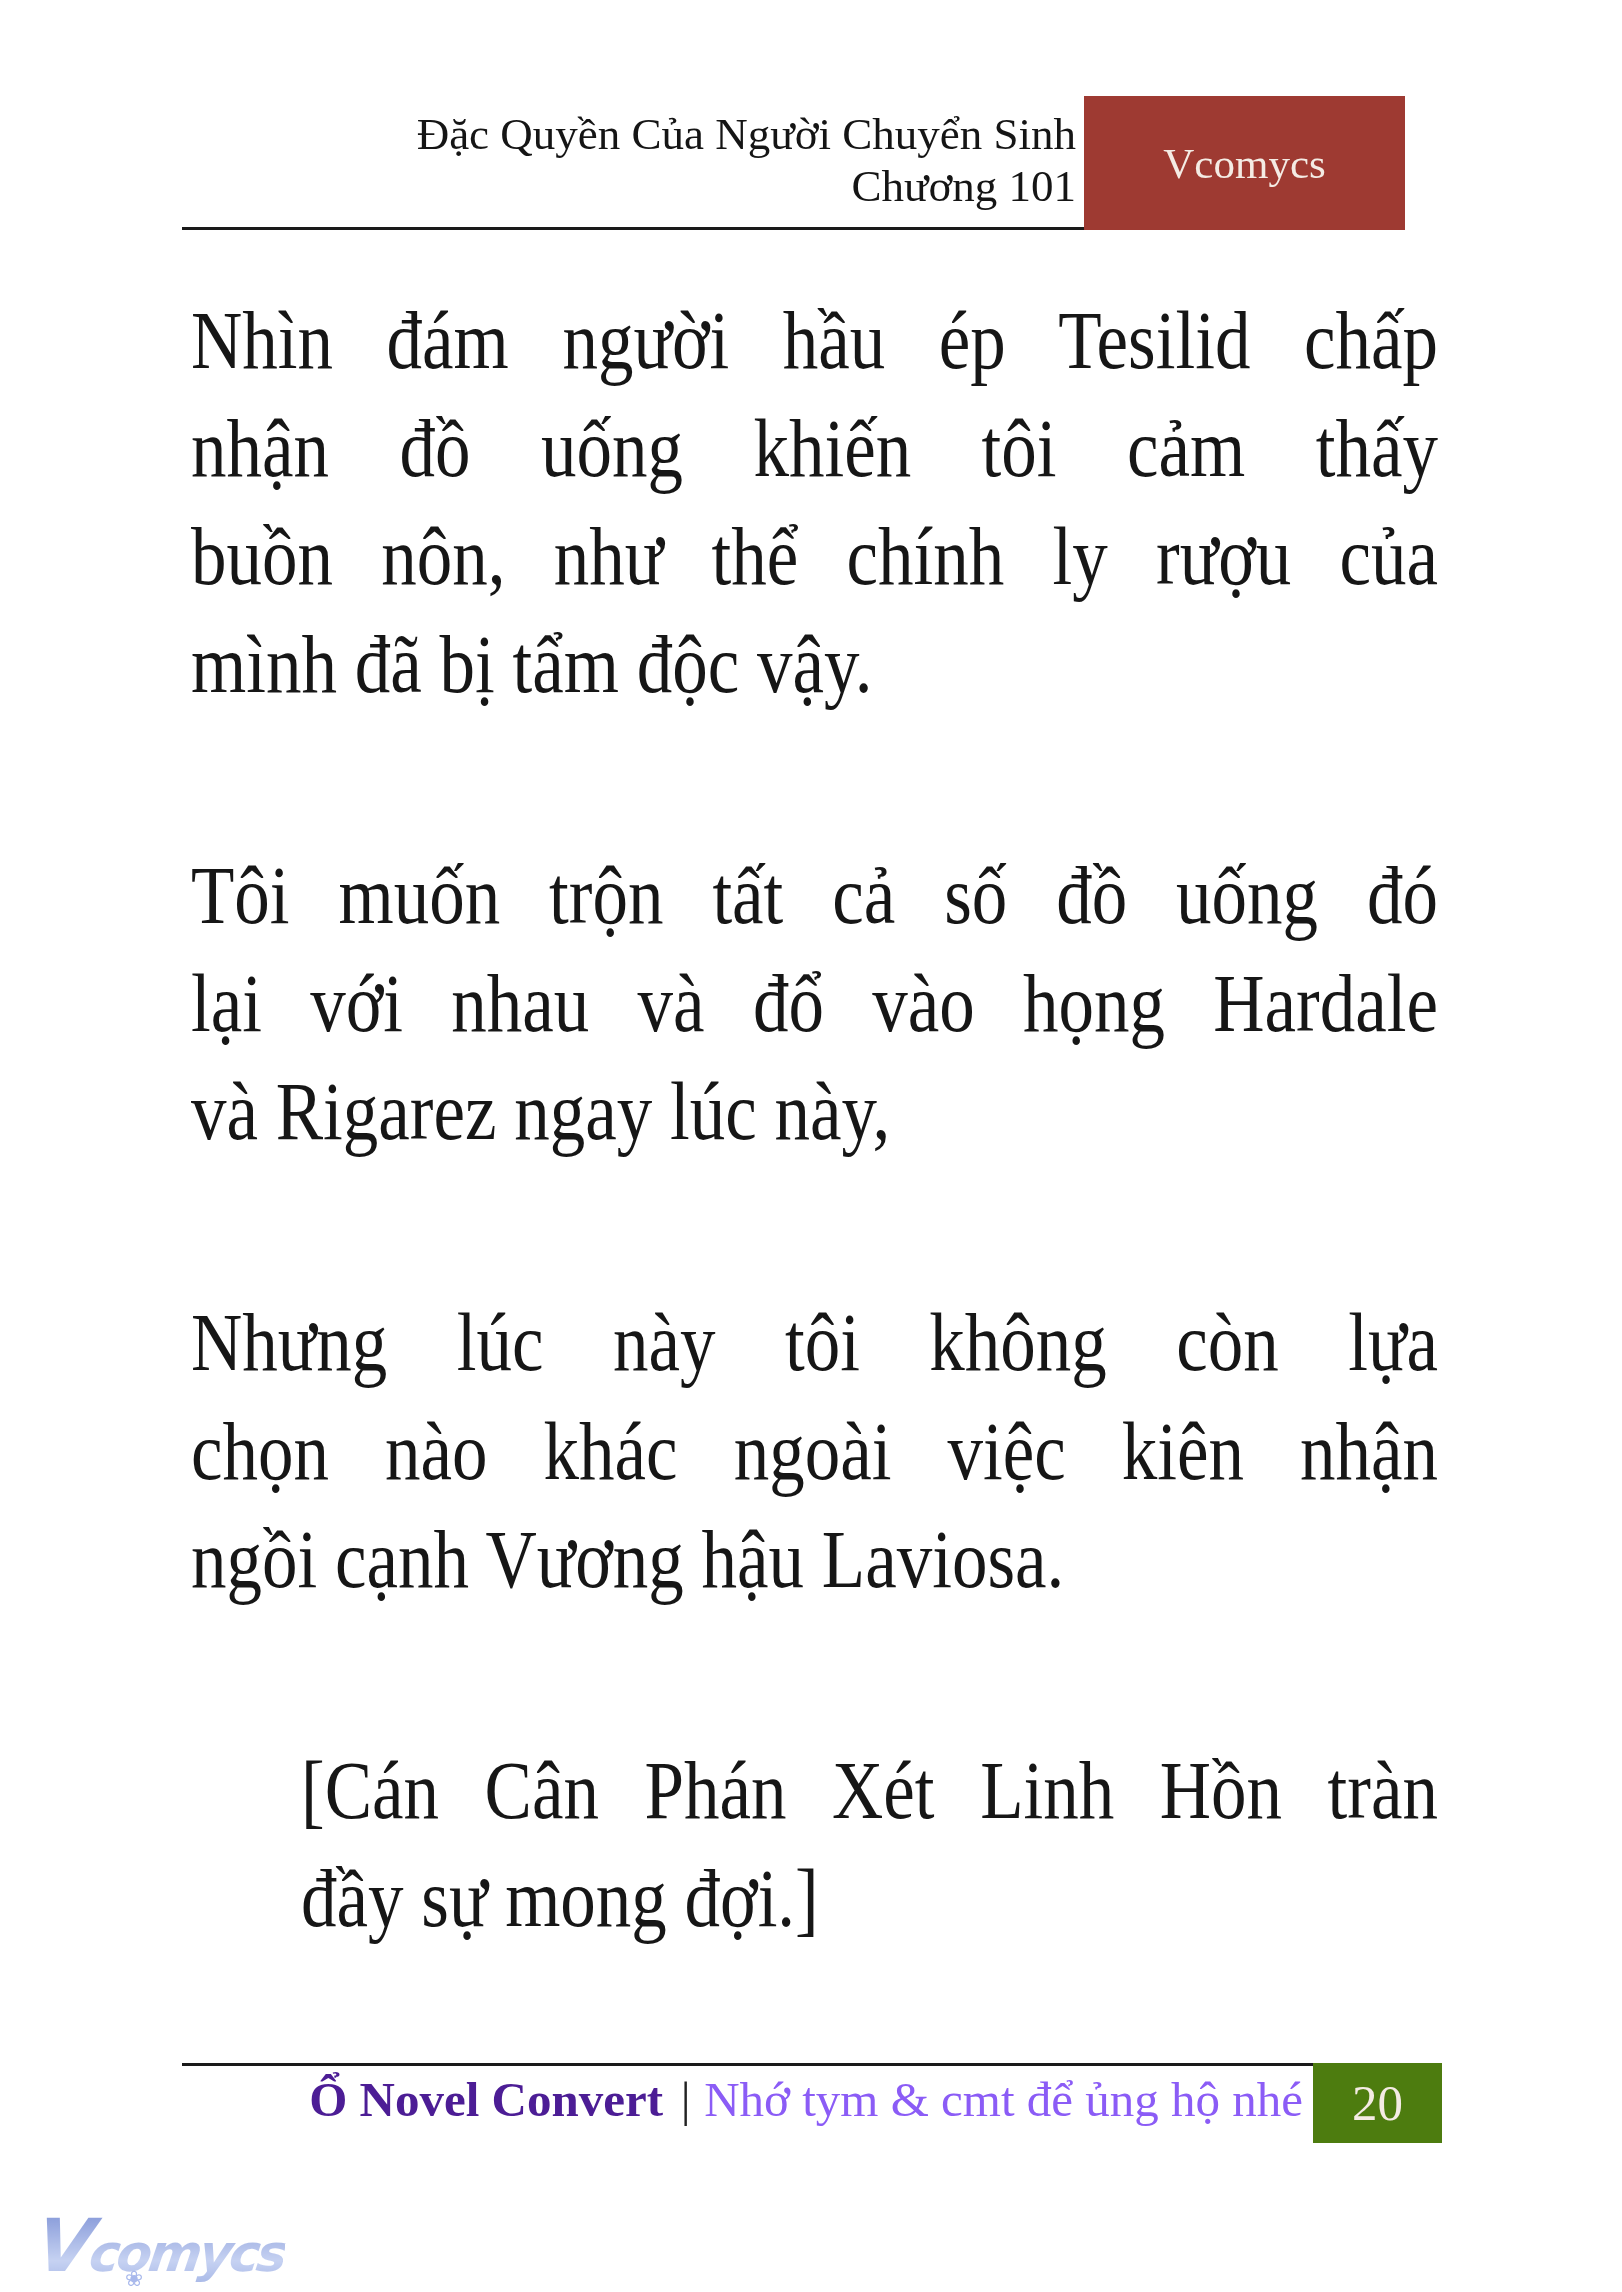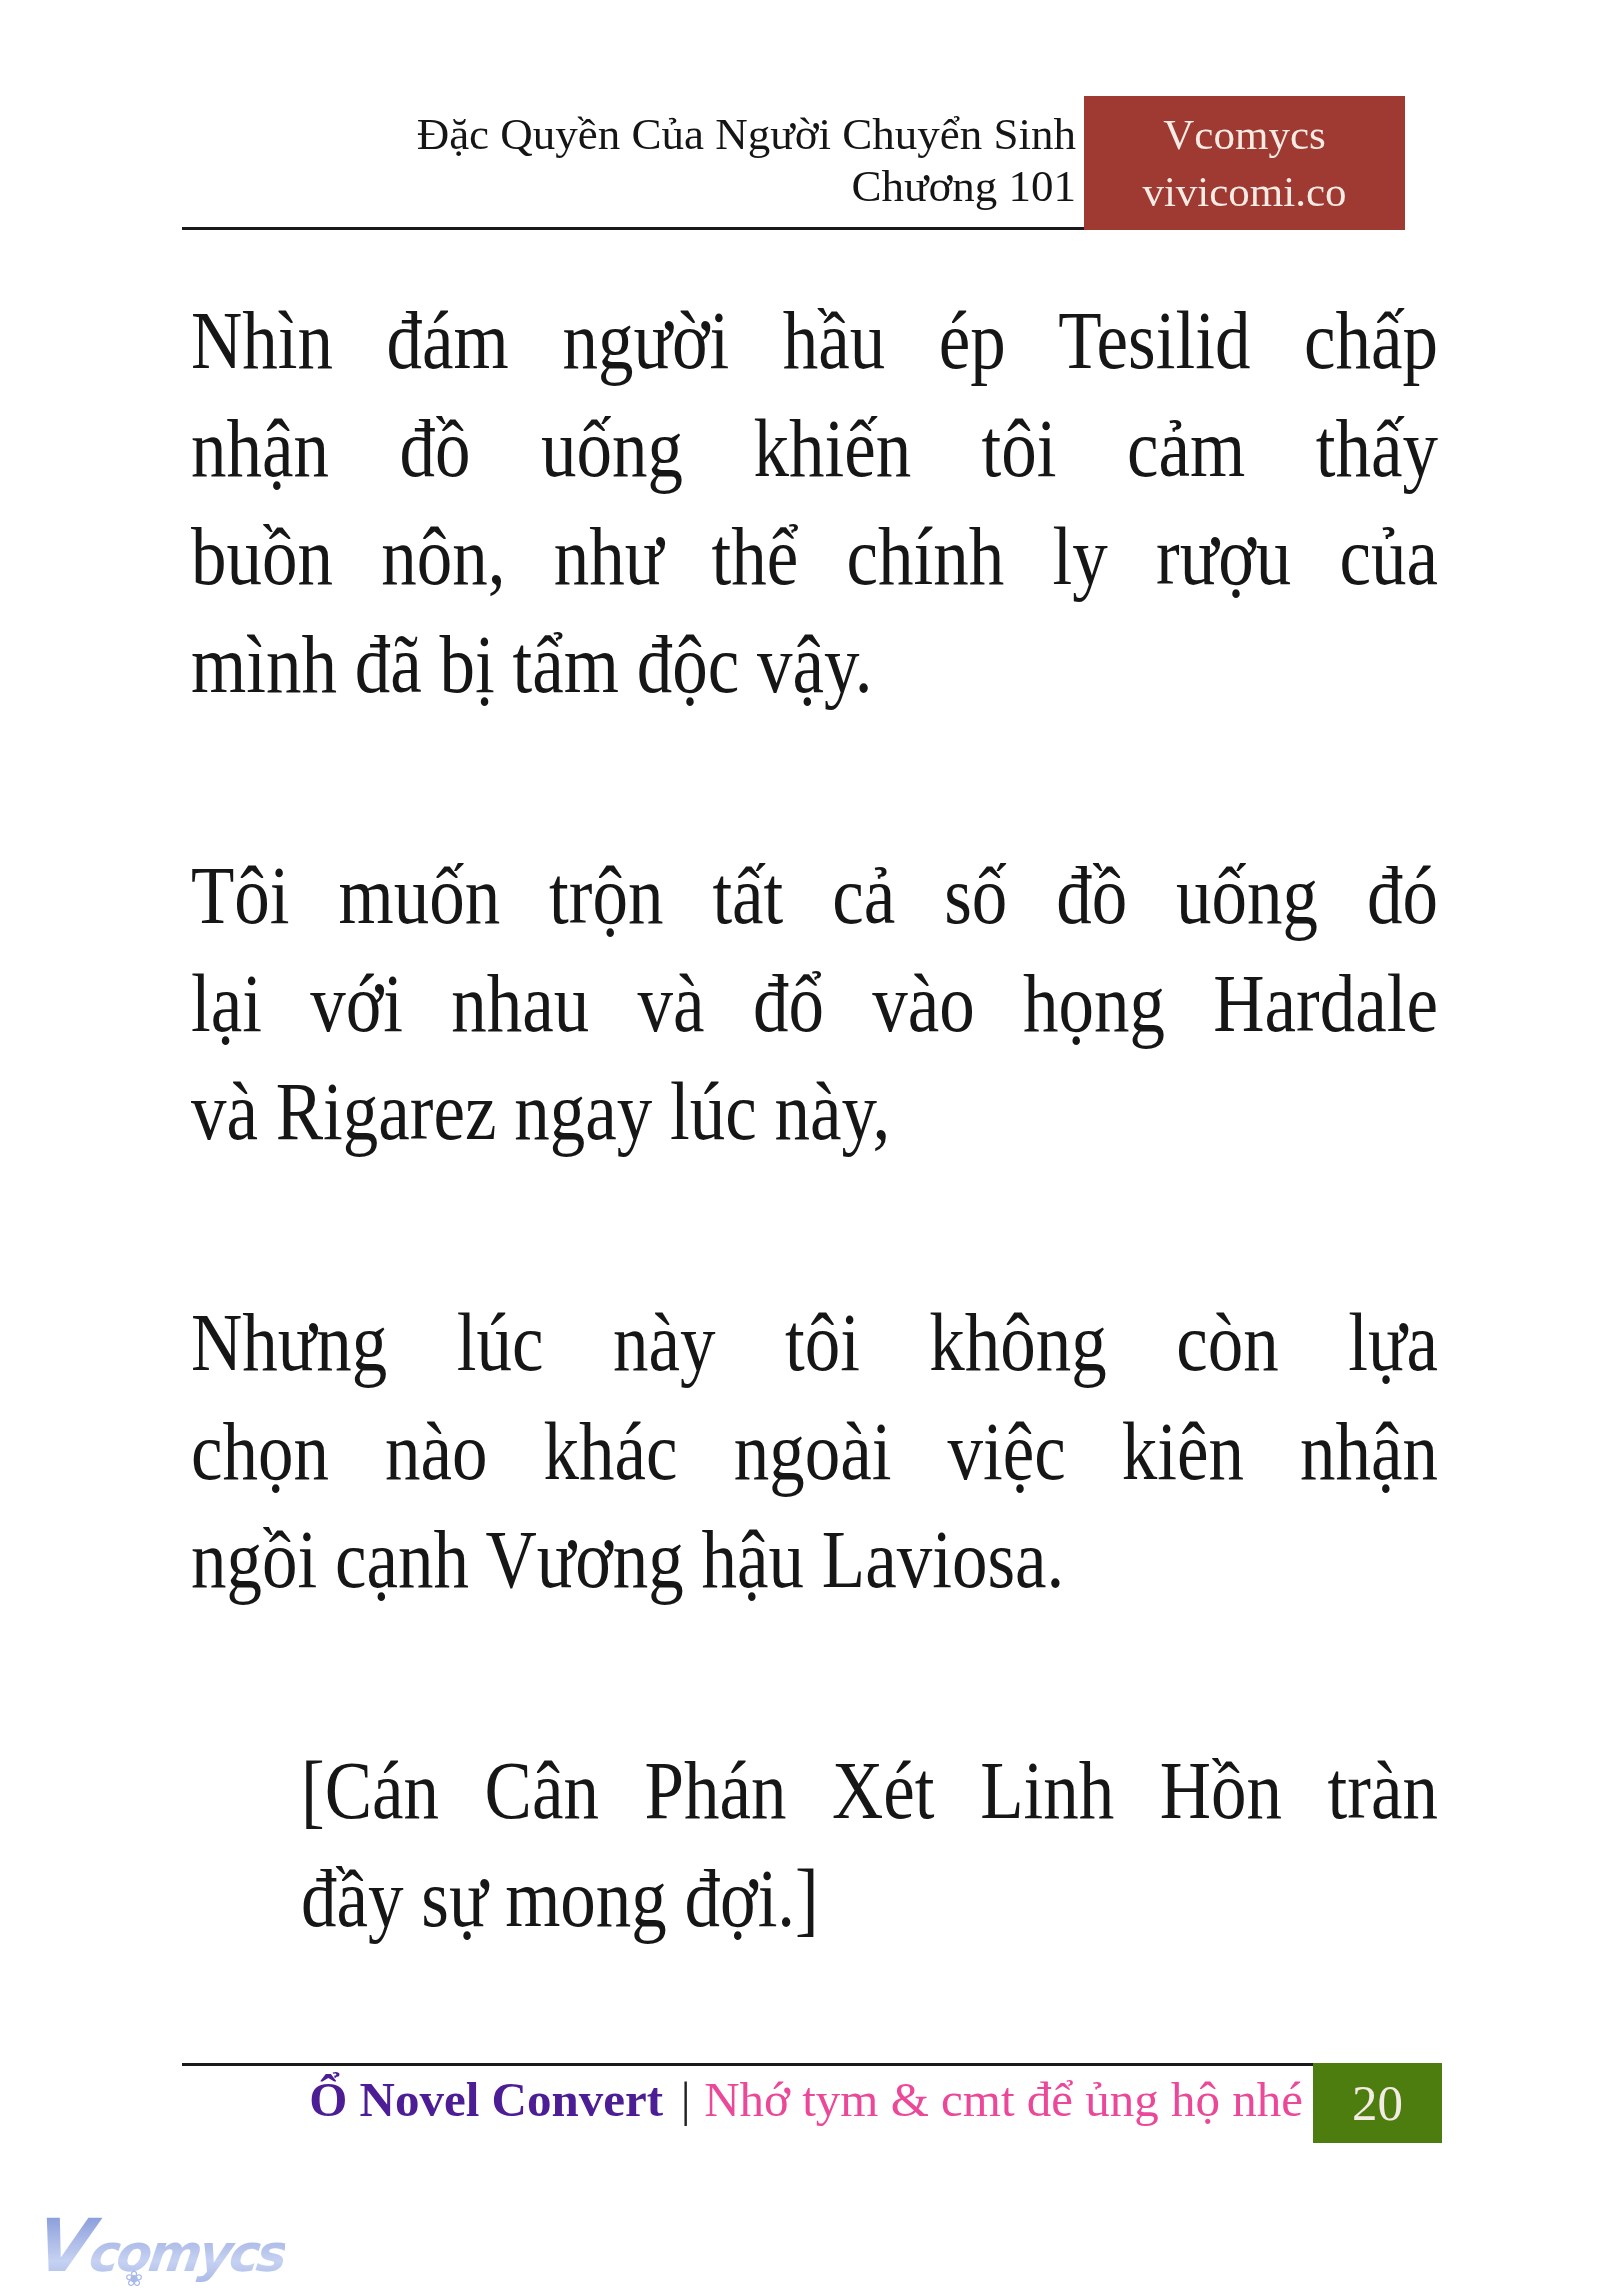--- a/index.html
+++ b/index.html
@@ -62,21 +62,21 @@
   }
   .footer-line{
     position:absolute;
     top:2070px;left:0;right:319px;
     text-align:right;
     font-size:49px;line-height:59px;
     white-space:nowrap;
   }
   .credit{font-weight:bold;color:#4c1d95;}
   .credit-sep{color:#222;font-weight:normal;margin:0 13.7px 0 17.6px;}
-  .support-note{color:#ec4899;}
+  .support-note{color:#8b5cf6;}
   .page-number-badge{
     position:absolute;
     left:1313px;top:2063px;
     width:129px;height:80px;
     background:#4d7c0f;
     color:#f4ebe4;
     display:flex;align-items:center;justify-content:center;
     font-size:51px;
   }
 
@@ -112,21 +112,20 @@
 
 <div class="page">
 
   <div class="header-titles">
     <div>Đặc Quyền Của Người Chuyển Sinh</div>
     <div>Chương 101</div>
   </div>
 
   <div class="publisher-badge">
     <div>Vcomycs</div>
-    <div>vivicomi.co</div>
   </div>
 
   <div class="rule-top"></div>
 
   <div class="body-text">
 
     <div class="paragraph">
       <div class="tline">Nhìn đám người hầu ép Tesilid chấp</div>
       <div class="tline">nhận đồ uống khiến tôi cảm thấy</div>
       <div class="tline">buồn nôn, như thể chính ly rượu của</div>

